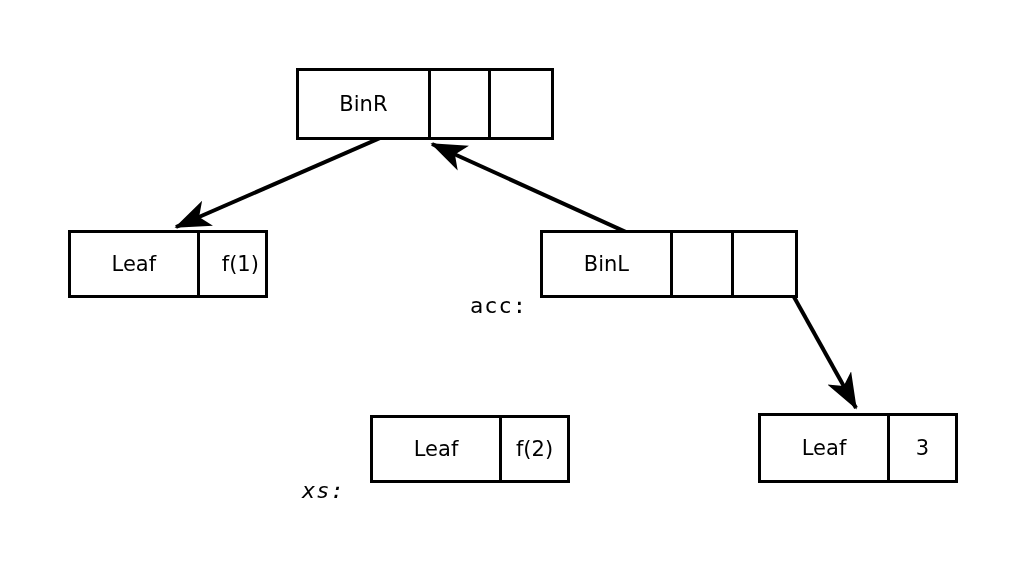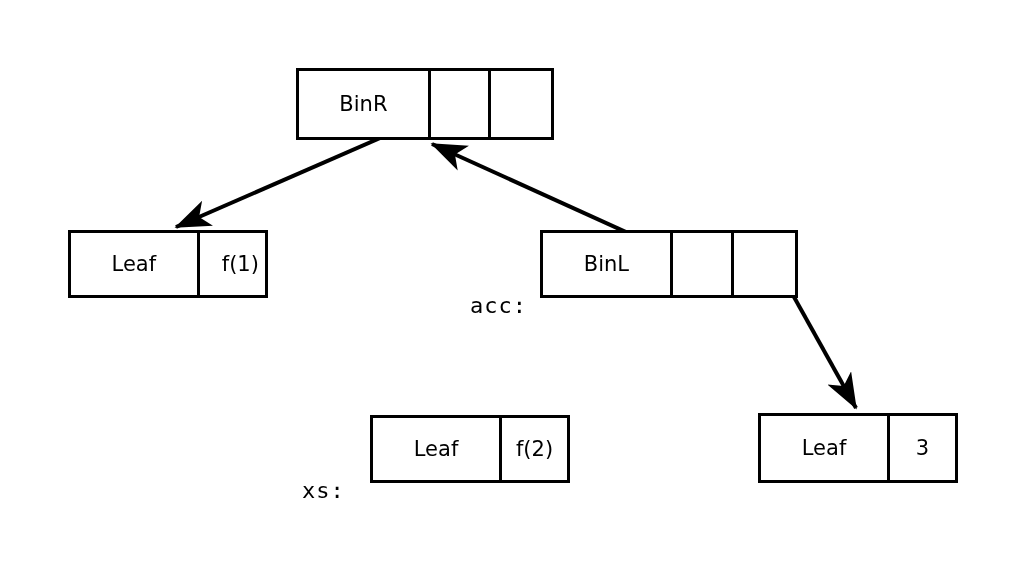--- a/index.html
+++ b/index.html
@@ -81,21 +81,21 @@
   </div>
 
   <div class="varlabel" style="left:470px;top:250px;height:30px;">acc:</div>
 
   <div class="node" style="left:540px;top:230px;width:258px;height:68px;">
     <div class="cell" style="width:130px;text-align:center;">BinL</div>
     <div class="cell" style="width:62px;"></div>
     <div class="cell" style="width:66px;"></div>
   </div>
 
-  <div class="varlabel" style="left:302px;top:435px;height:30px;">xs:</div>
+  <div class="varlabel" style="left:302px;top:435px;height:30px;font-style:italic;">xs:</div>
 
   <div class="node" style="left:370px;top:415px;width:200px;height:68px;">
     <div class="cell" style="width:130px;">Leaf</div>
     <div class="cell" style="width:70px;text-align:center;">f(2)</div>
   </div>
 
   <div class="node" style="left:758px;top:413px;width:200px;height:70px;">
     <div class="cell" style="width:130px;">Leaf</div>
     <div class="cell" style="width:70px;">3</div>
   </div>

